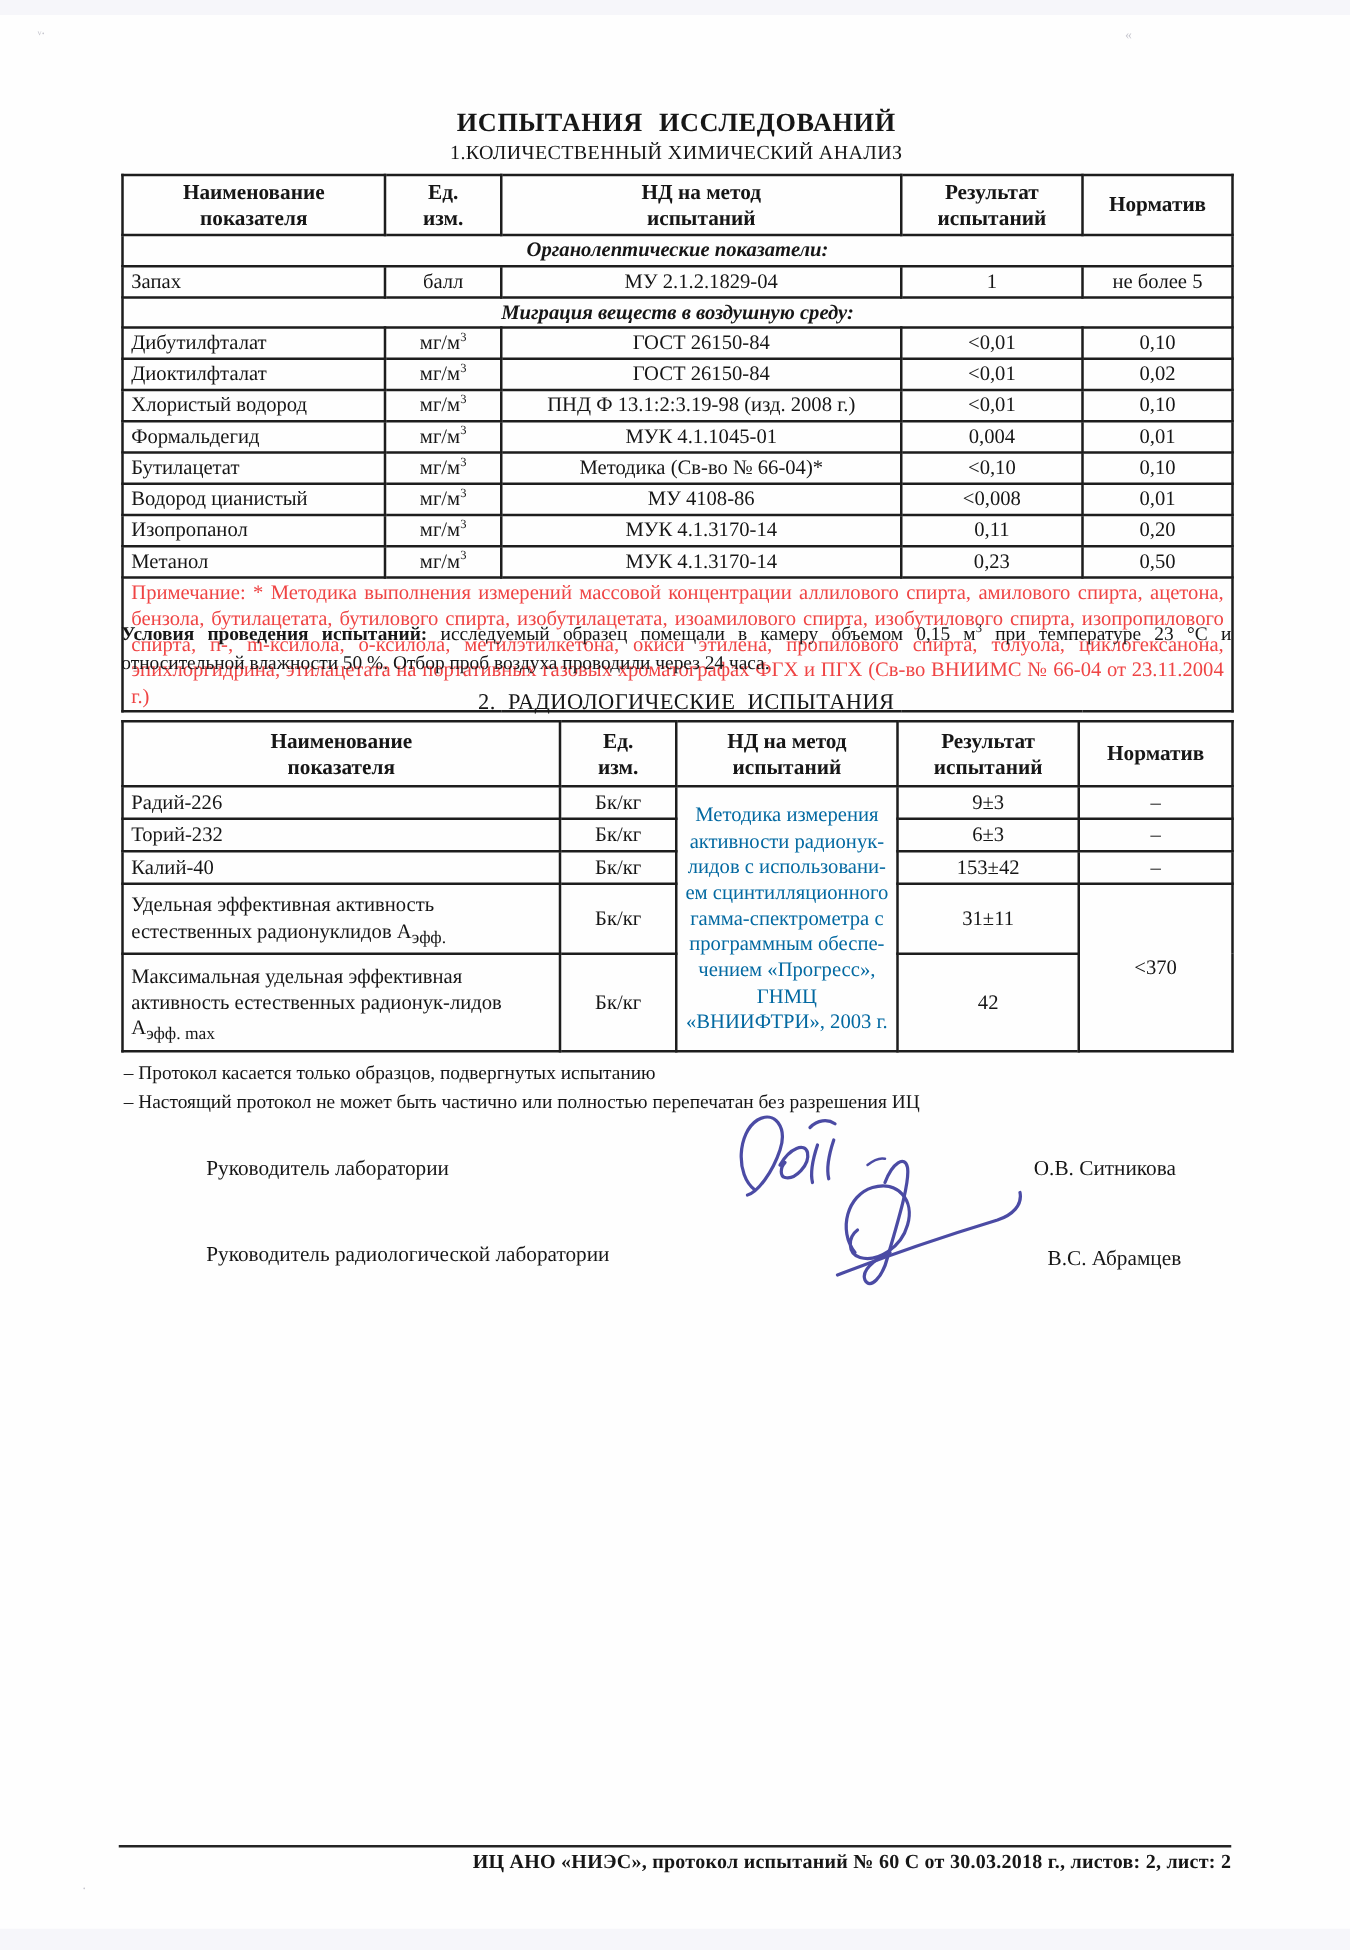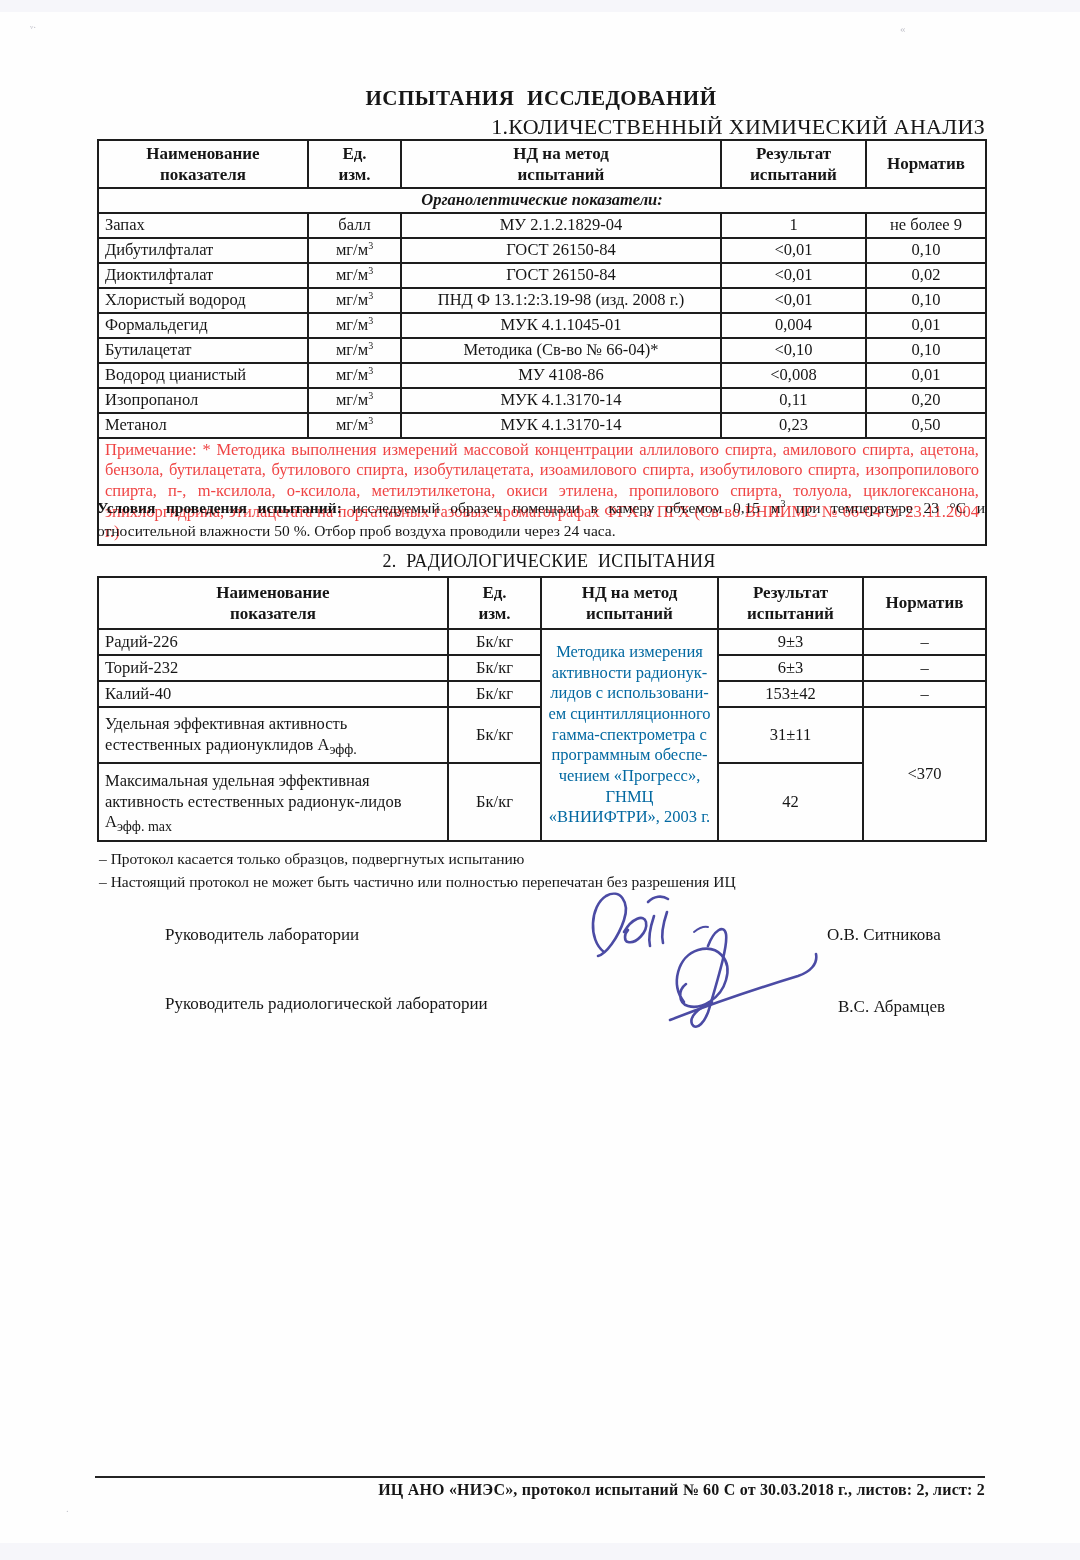--- a/index.html
+++ b/index.html
@@ -13,21 +13,21 @@
   .strip.top{top:0;height:12px;}
   .strip.bottom{bottom:0;height:17px;}
 
   .doc-title{
     position:absolute;top:86px;left:97px;width:888px;
     text-align:center;font-weight:bold;font-size:21px;
     letter-spacing:.5px;word-spacing:7px;
   }
   .doc-subtitle{
     position:absolute;top:114px;left:97px;width:888px;
-    text-align:right;font-size:22px;letter-spacing:.3px;
+    text-align:center;font-size:16px;letter-spacing:.3px;
   }
 
   table.grid{
     position:absolute;left:97px;width:888px;
     border-collapse:collapse;table-layout:fixed;
   }
   table.grid td,table.grid th{
     border:2px solid #1d1d1d;
     font-size:16.5px;line-height:1.25;
     padding:1px 6px;vertical-align:middle;
@@ -126,21 +126,24 @@
           </th>
     </tr>
     <tr class="section h-sec">
       <td colspan="5">Органолептические показатели:</td>
     </tr>
     <tr class="h-row">
       <td class="name">Запах</td>
       <td class="c"><span>балл</span><sup class="u"></sup></td>
       <td class="c">МУ 2.1.2.1829-04</td>
       <td class="c">1</td>
-      <td class="c">не более 9</td>
+      <td class="c">не более 5</td>
+    </tr>
+    <tr class="section h-sec">
+      <td colspan="5">Миграция веществ в воздушную среду:</td>
     </tr>
     <tr class="h-row">
       <td class="name">Дибутилфталат</td>
       <td class="c"><span>мг/м</span><sup class="u">3</sup></td>
       <td class="c">ГОСТ 26150-84</td>
       <td class="c">&lt;0,01</td>
       <td class="c">0,10</td>
     </tr>
     <tr class="h-row">
       <td class="name">Диоктилфталат</td>

